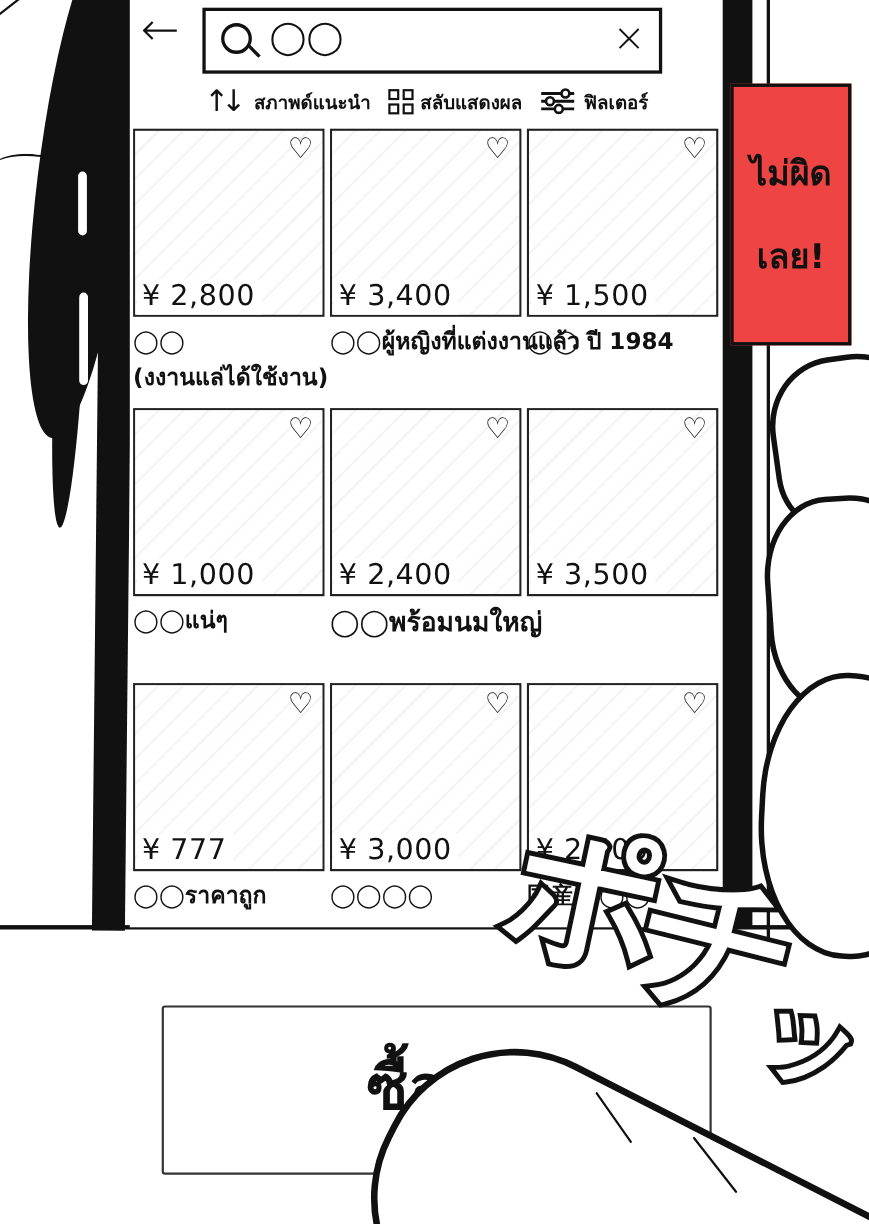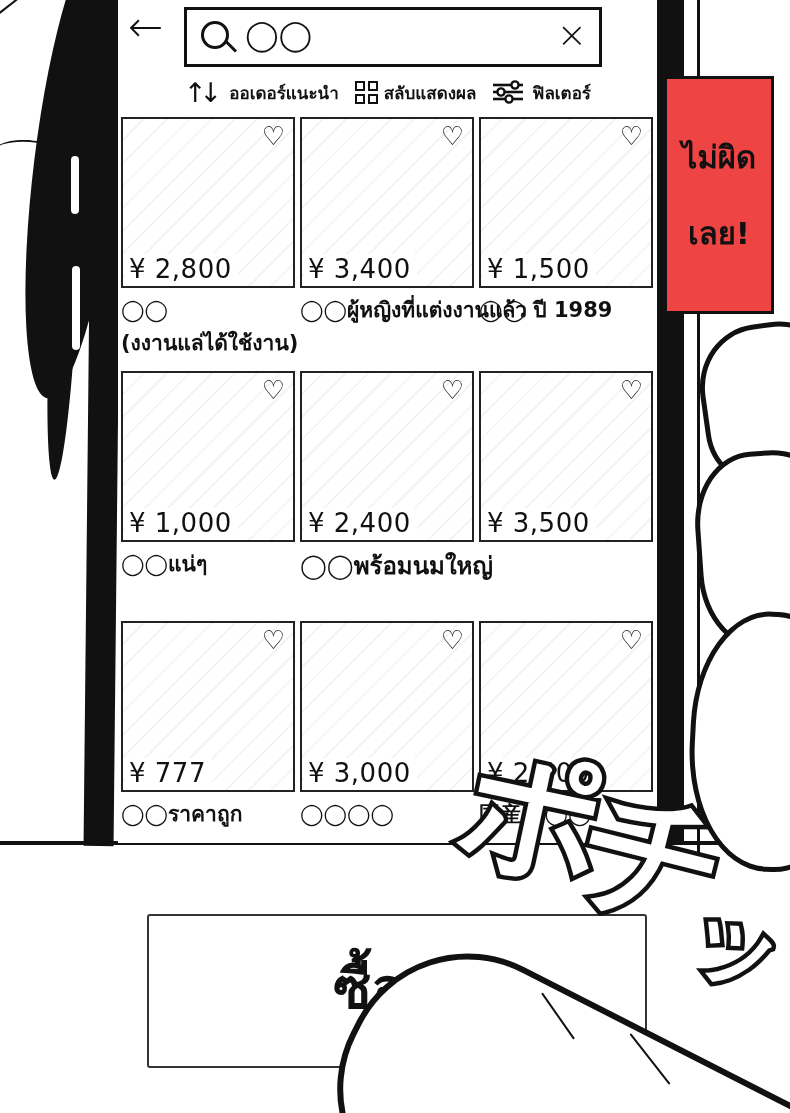--- a/index.html
+++ b/index.html
@@ -89,21 +89,21 @@
 
     <div class="searchbox">
       <span class="mag"></span>
       <span class="query">◯◯</span>
       <span class="clear">×</span>
     </div>
 
     <div class="toolbar">
       <div class="tb-group">
         <span class="sort-arrows"><span>↑</span><span>↓</span></span>
-        <span>ออเดอร์แนะนำ</span>
+        <span>สภาพด์แนะนำ</span>
       </div>
       <div class="tb-group">
         <span class="grid-ico">
             <i></i>
             <i></i>
             <i></i>
             <i></i>
           </span>
         <span>สลับแสดงผล</span>
       </div>
@@ -138,21 +138,21 @@
         <span class="price">¥ 3,400</span>
       </div>
       <div class="caption">◯◯ผู้หญิงที่แต่งงานแล้ว</div>
     </div>
     <div class="cell" style="left:361px;top:117px;">
       <div class="thumb">
         <div class="redacted"></div>
         <span class="heart">♡</span>
         <span class="price">¥ 1,500</span>
       </div>
-      <div class="caption">◯◯ ปี 1989</div>
+      <div class="caption">◯◯ ปี 1984</div>
     </div>
 
     <div class="cell" style="left:3px;top:371px;">
       <div class="thumb">
         <div class="redacted"></div>
         <span class="heart">♡</span>
         <span class="price">¥ 1,000</span>
       </div>
       <div class="caption">◯◯แน่ๆ</div>
     </div>

